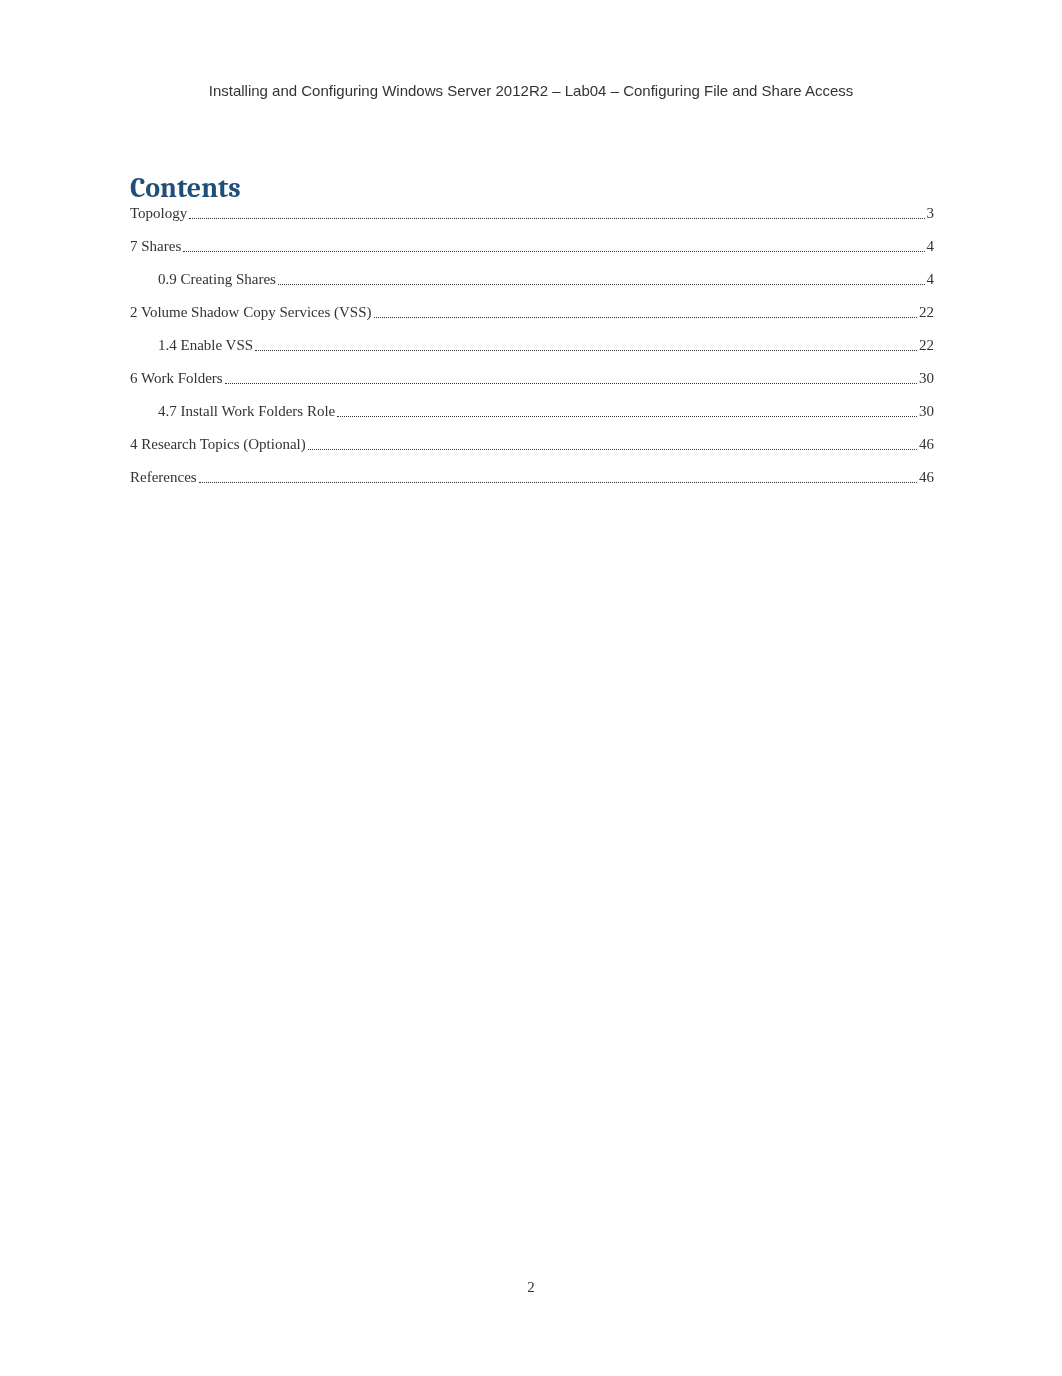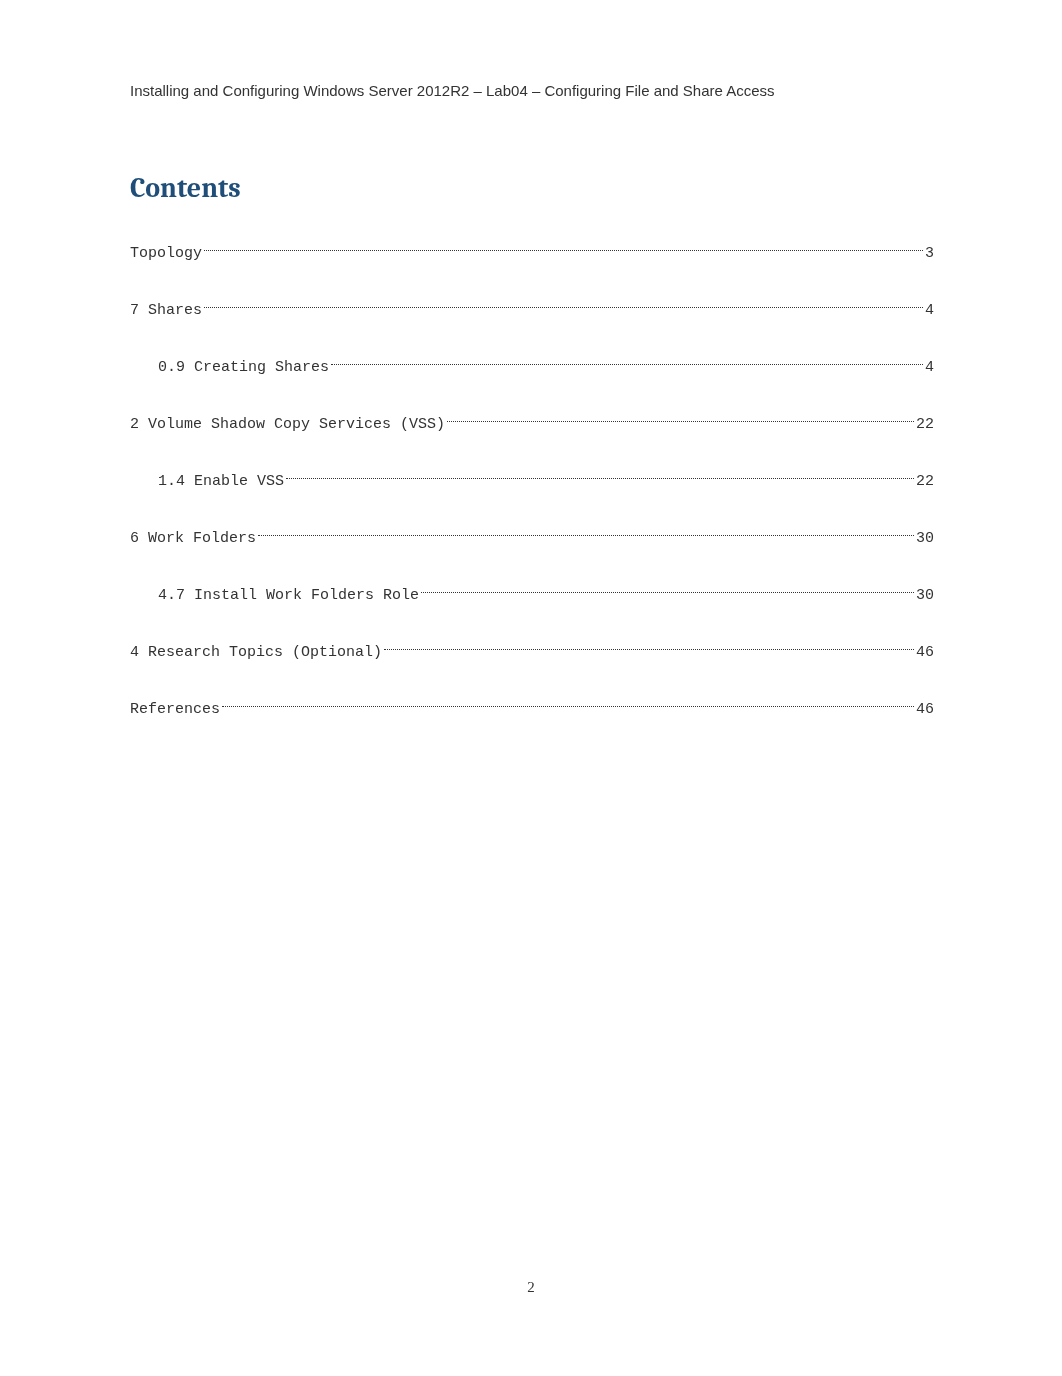--- a/index.html
+++ b/index.html
@@ -15,45 +15,45 @@
       position: relative;
     }
     .header {
       position: absolute;
       top: 82px;
       left: 130px;
       right: 130px;
       font-family: -apple-system, 'Segoe UI', Arial, sans-serif;
       font-size: 15px;
       color: #333333;
+      text-align: center;
     }
     .contents-title {
       position: absolute;
       top: 172px;
       left: 130px;
       font-family: Cambria, Georgia, serif;
       font-size: 28px;
       font-weight: bold;
       color: #1f4e79;
     }
     .toc {
       position: absolute;
       top: 205px;
       left: 130px;
       right: 128px;
     }
     .toc-entry {
       display: flex;
-      align-items: center;
-      font-family: Liberation Mono, monospace;
+      align-items: flex-end;
+      font-family: Liberation Serif, serif;
       font-size: 15px;
       color: #333333;
       margin-bottom: 16px;
       white-space: nowrap;
-      margin-top: 40px;
     }
     .toc-entry.level-1 {
       padding-left: 0;
     }
     .toc-entry.level-2 {
       padding-left: 28px;
     }
     .toc-label {
       flex-shrink: 0;
     }

